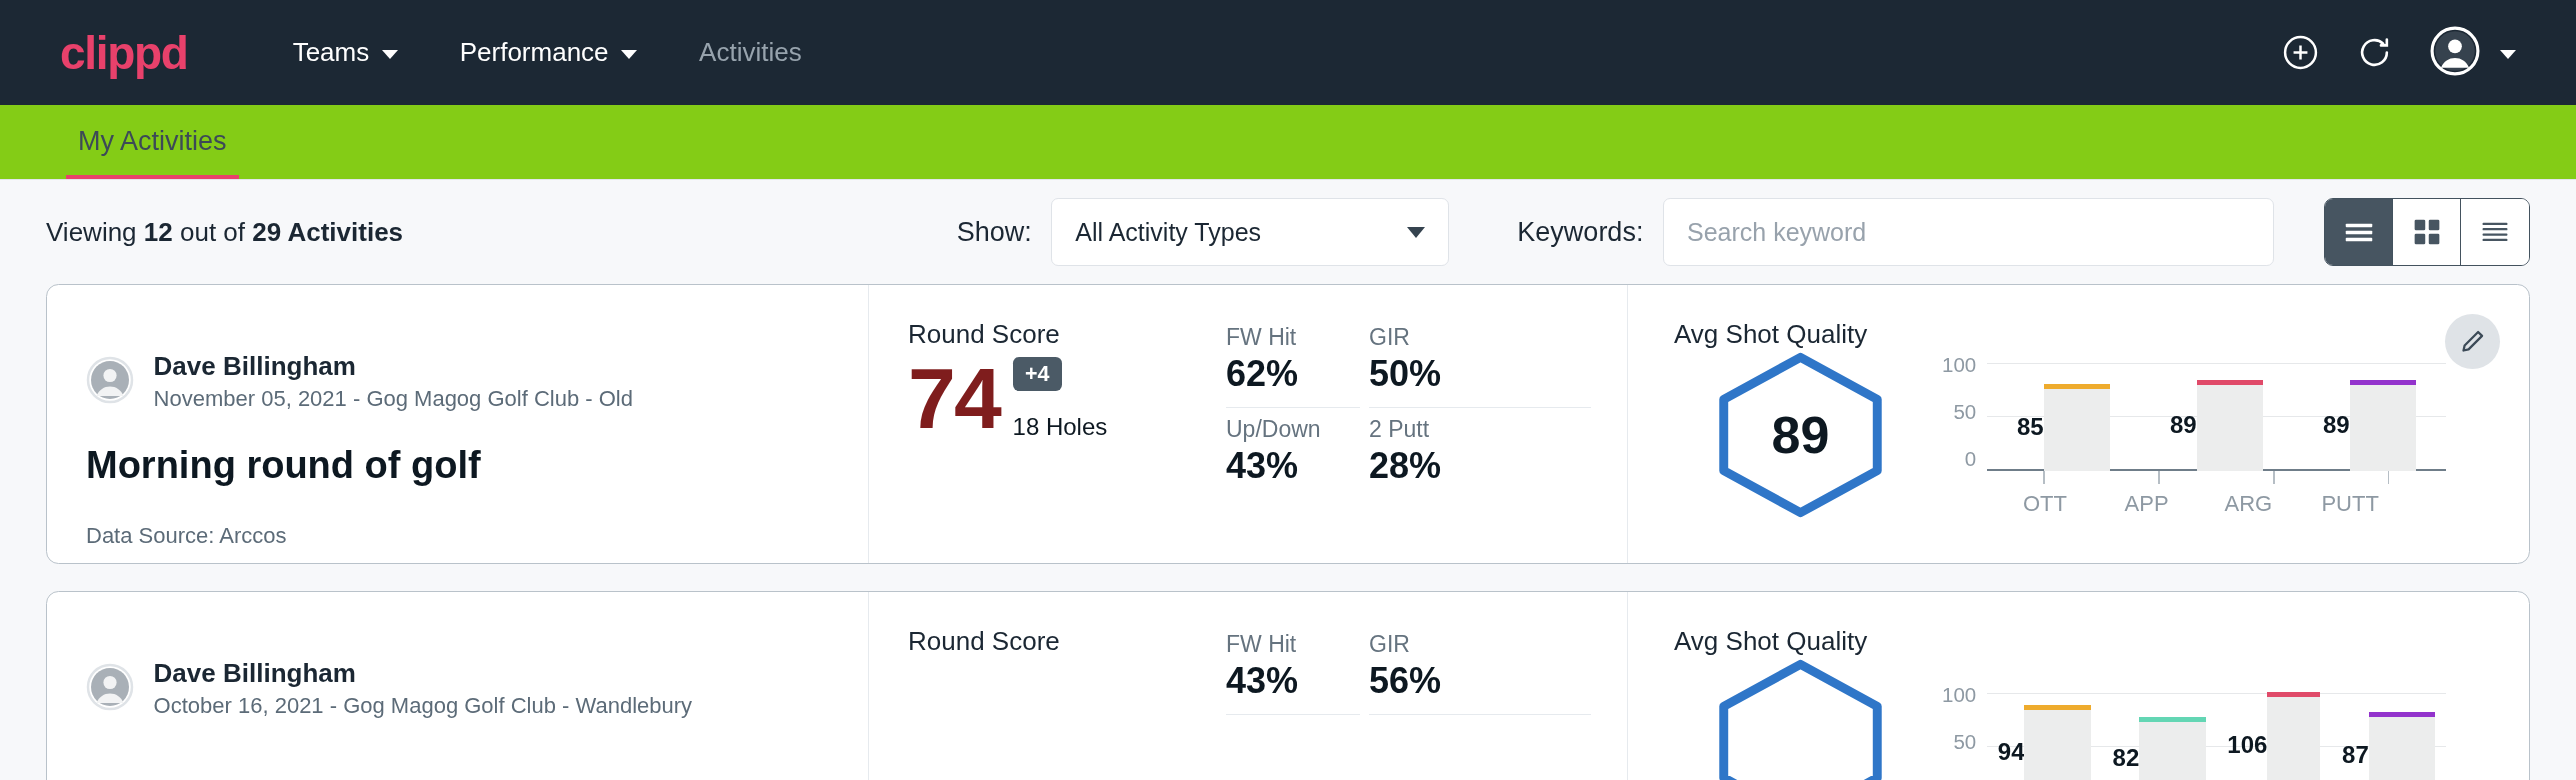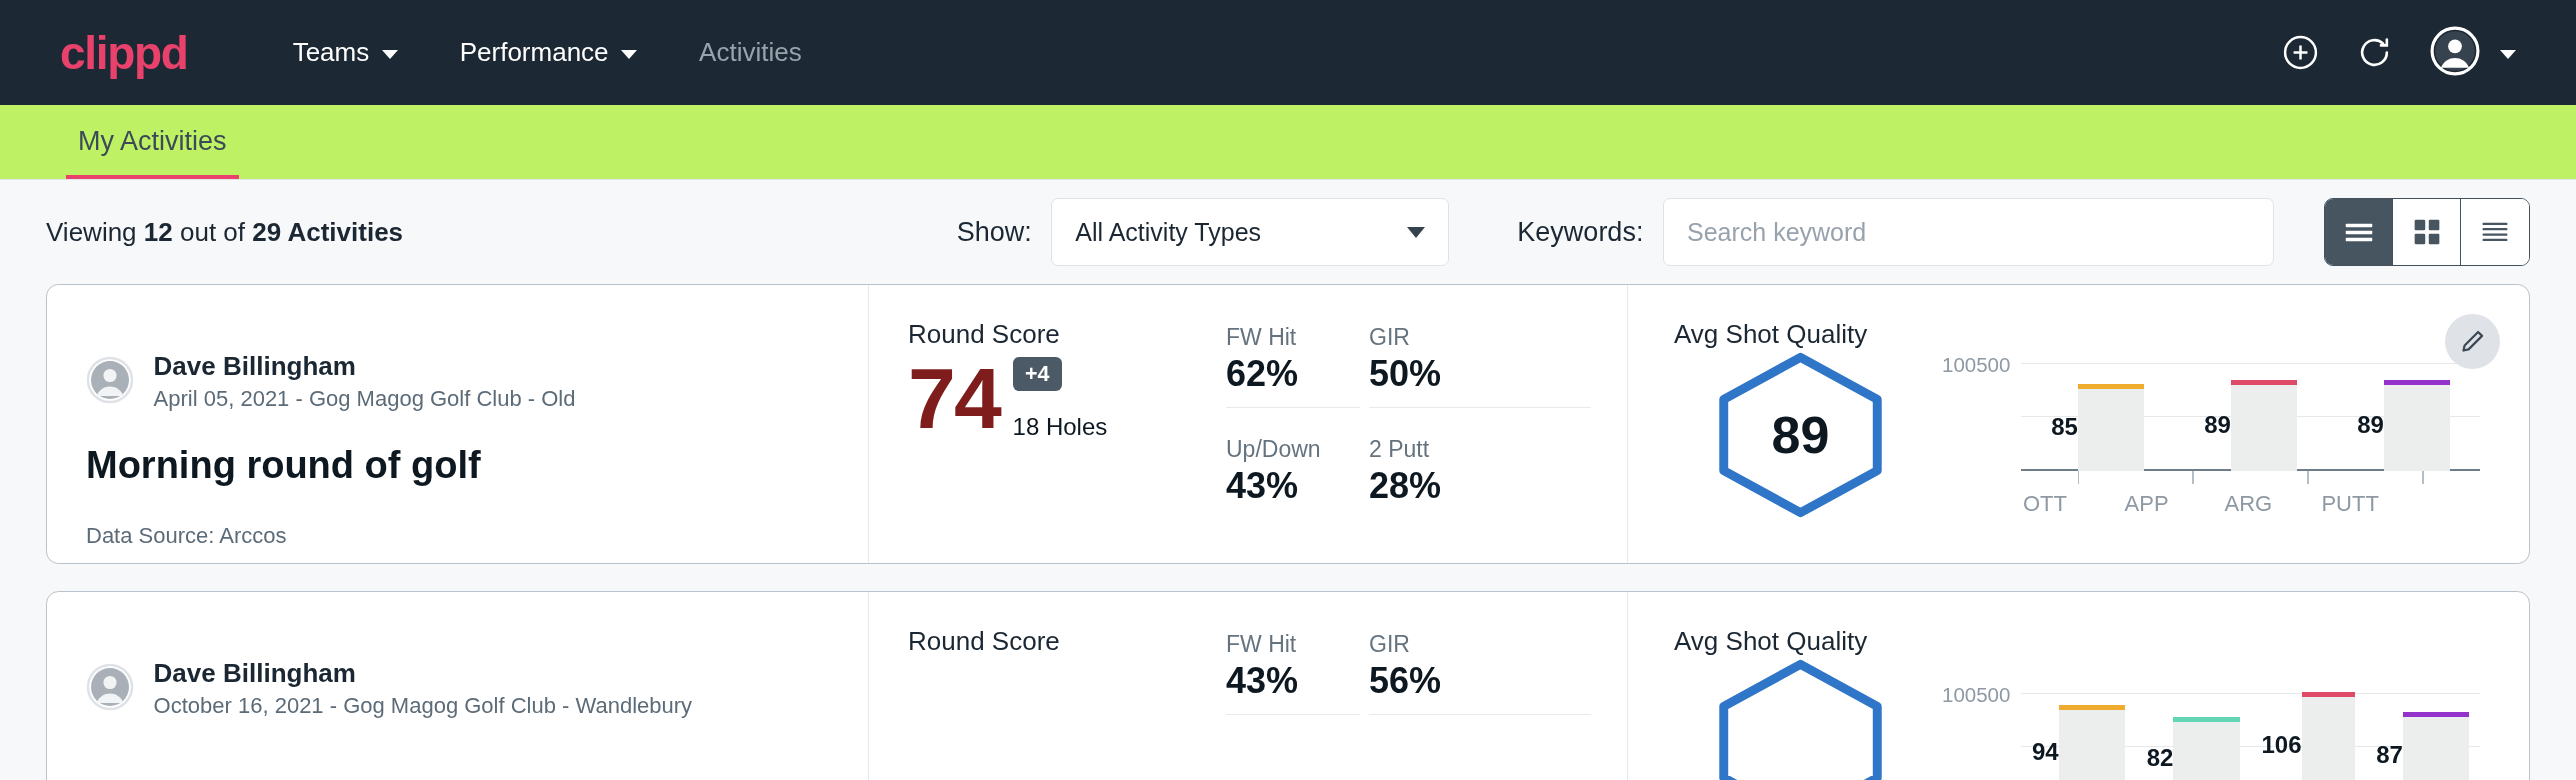--- a/index.html
+++ b/index.html
@@ -50,21 +50,21 @@
     display: flex;
     align-items: center;
     gap: 37px;
   }
   .icon-btn { cursor: pointer; display: flex; align-items: center; }
   .avatar-wrap { display: flex; align-items: center; gap: 19.6px; cursor: pointer; }
 
   
   .tabstrip {
     height: 75px;
-    background: #bef264;
+    background: #84cc16;
     border-bottom: 0.9px solid #e2e6ea;
     display: flex;
     align-items: flex-end;
     padding: 0 46px;
   }
   .tab {
     font-size: 27px;
     color: #3c4a57;
     padding: 0 12.5px 18px 12.5px;
     margin-left: 19.6px;
@@ -183,39 +183,39 @@
     display: grid;
     grid-template-columns: 134px 1fr;
     grid-auto-rows: min-content;
     column-gap: 9px;
     border-right: 0.9px solid #e6eaee;
     padding-right: 36px;
   }
   .stat { }
   .stat .k { font-size: 23px; color: #65737f; }
   .stat .v { font-size: 36px; font-weight: 700; color: #0d1821; margin-top: 1.8px; }
-  .stat.top { border-bottom: 0.9px solid #e6eaee; padding-bottom: 12.5px; margin-bottom: 28px; }
+  .stat.top { border-bottom: 0.9px solid #e6eaee; padding-bottom: 12.5px; margin-bottom: 8px; }
 
   .col-quality {
     flex: 1;
     padding: 34px 39px 34px 46px;
     display: flex;
     flex-direction: column;
   }
   .q-body { display: flex; align-items: center; margin-top: 1.8px; }
   .hexwrap { position: relative; width: 179px; height: 166px; flex: none; margin-left: 37px; }
   .hexnum {
     position: absolute; inset: 0;
     display: flex; align-items: center; justify-content: center;
     font-size: 52px; font-weight: 700; color: #0d1821;
   }
 
   .chart { display: flex; margin-left: 52px; }
   .y-axis {
-    display: flex; flex-direction: row;
+    display: flex; flex-direction: column;
     justify-content: space-between;
     height: 118px;
     text-align: right;
     padding-right: 10.7px;
     font-size: 20.5px;
     color: #8e99a3;
     padding-top: 0px;
   }
   .plot { position: relative; width: 459px; height: 118px; }
   .grid-l { position: absolute; left: 0; right: 0; height: 0.9px; background: #e6e8ea; }
@@ -361,21 +361,21 @@
         <span>
           <svg width="48" height="48" viewBox="0 0 48 48">
             <circle cx="24" cy="24" r="22" fill="none" stroke="#dfe3e7" stroke-width="2.5"></circle>
             <circle cx="24" cy="24" r="19" fill="#a9b0b7"></circle>
             <circle cx="24" cy="19.5" r="6.6" fill="#f2f3f4"></circle>
             <path d="M10.5 40c2.6-6.2 7.6-9.4 13.5-9.4S34.9 33.8 37.5 40z" fill="#f2f3f4"></path>
           </svg>
         </span>
         <div class="owner-txt">
           <div class="nm">Dave Billingham</div>
-          <div class="dt">April 05, 2021 - Gog Magog Golf Club - Old</div>
+          <div class="dt">November 05, 2021 - Gog Magog Golf Club - Old</div>
         </div>
       </div>
       <div class="activity-title">Morning round of golf</div>
       <div class="datasource">Data Source: Arccos</div>
     </div>
 
     <div class="col-score">
       <div class="sec-h">Round Score</div>
       <div class="score-row">
         <div class="big-score">74</div>

